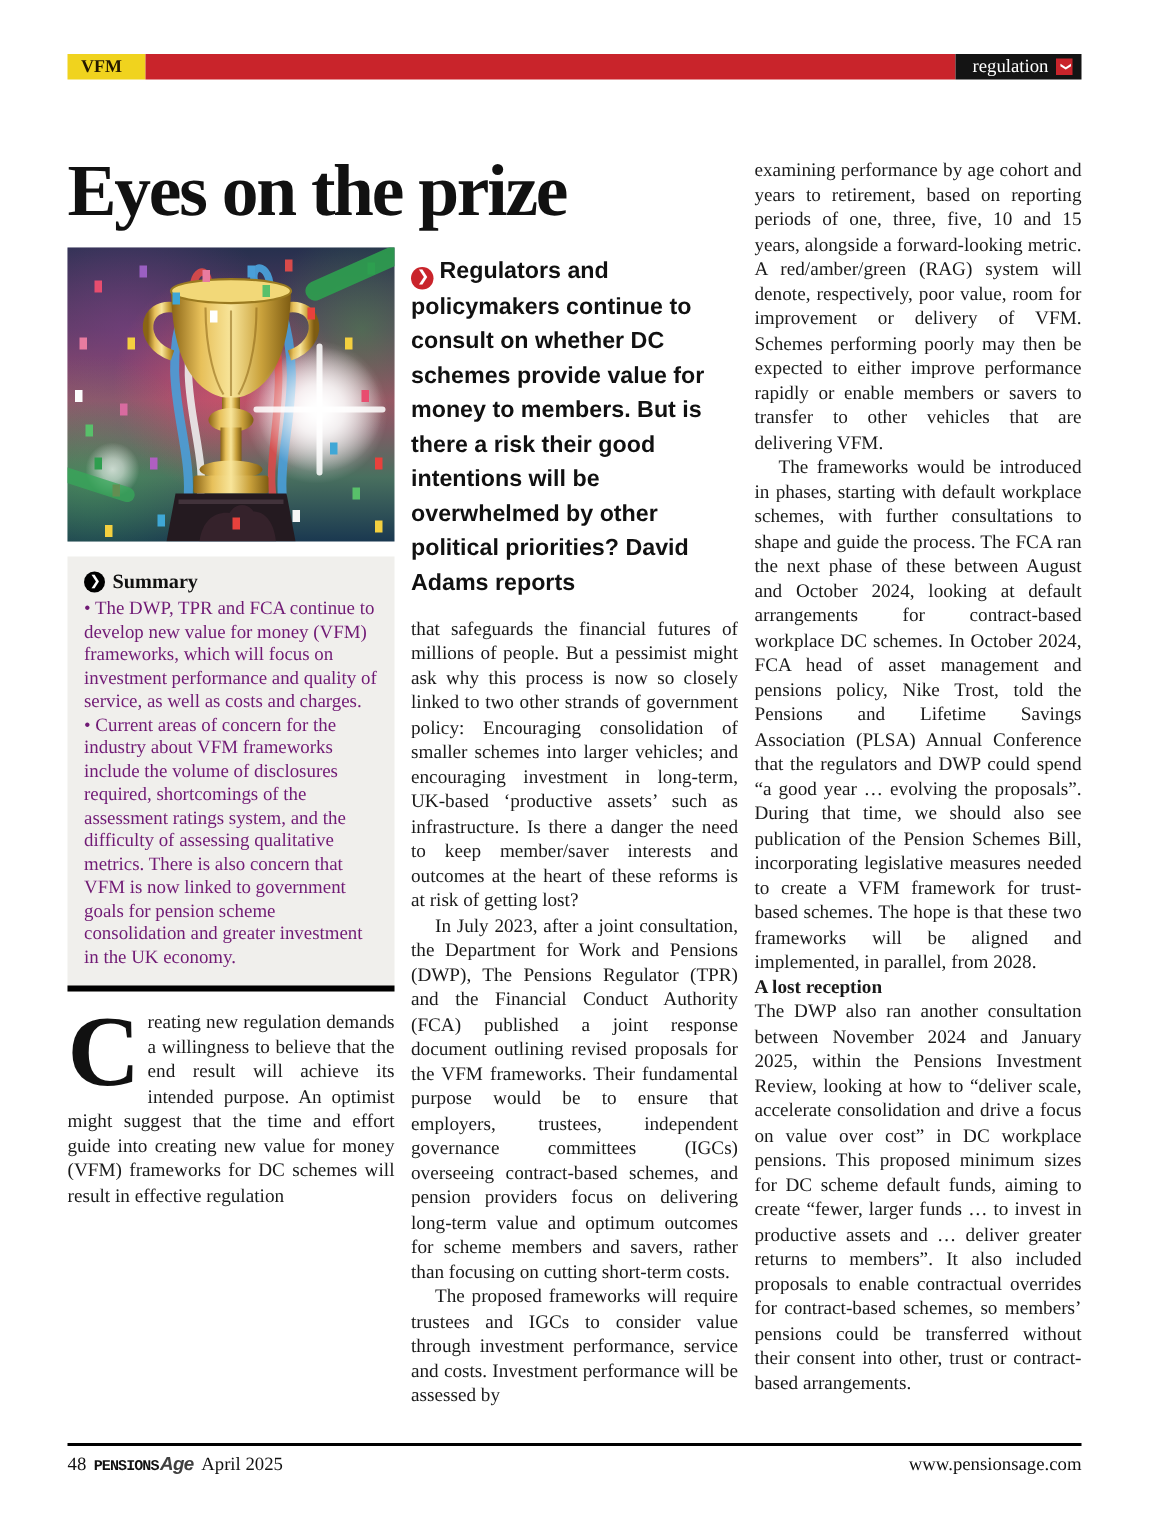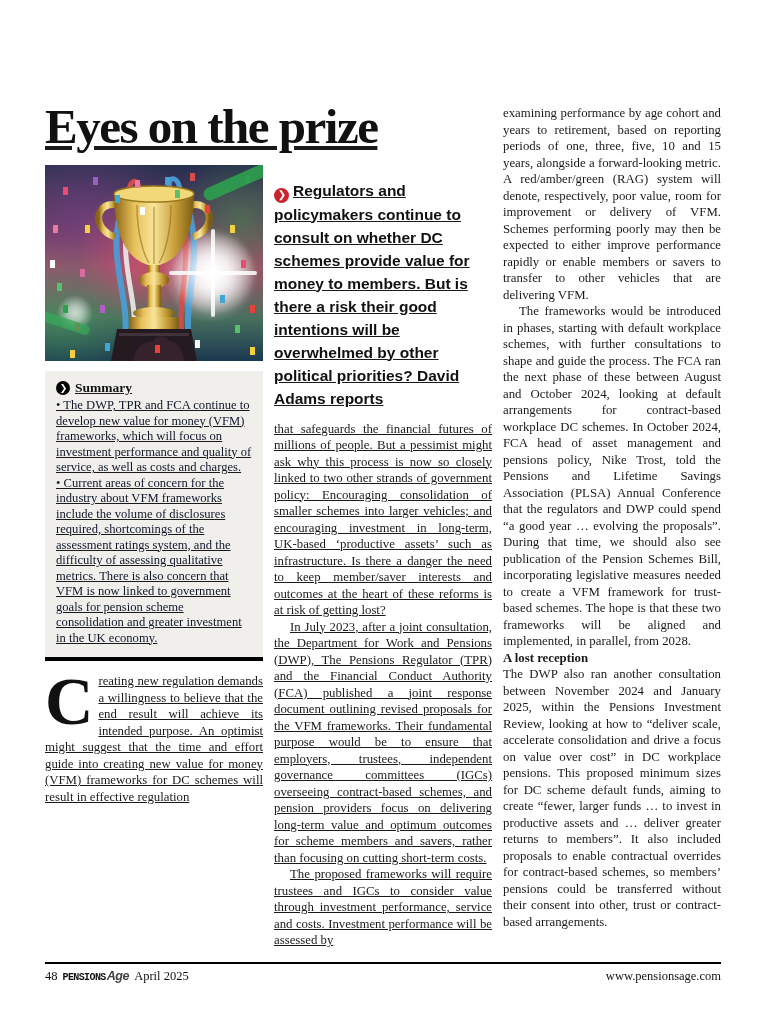--- a/index.html
+++ b/index.html
@@ -14,21 +14,21 @@
   .topbar { position:absolute; left:45px; right:45px; top:36px; height:17px; display:flex; align-items:stretch; }
   .tag-vfm { background:#f0d31e; color:#241800; font-weight:bold; font-size:12px; line-height:17px; padding:0 16px 0 9px; }
   .bar-red { flex:1; background:#c9242b; }
   .tag-reg { background:#141414; color:#fff; font-size:12.5px; line-height:17px; padding:0 6px 0 11px; display:flex; align-items:center; gap:5px; }
   .reg-icon { width:11px; height:11px; background:#c9242b; color:#fff; display:flex; align-items:center; justify-content:center; flex:0 0 auto; }
   .reg-icon span { display:block; transform:rotate(90deg); font-family:"DejaVu Sans", sans-serif; font-size:7px; font-weight:bold; line-height:1; }
 
   
   .content { position:absolute; left:45px; top:96px; width:676px; }
   .row { display:flex; gap:11px; }
-  .lefttwo { width:447px;text-decoration:underline; }
+  .lefttwo { width:447px; }
   .col { width:218px; }
 
   h1.title {
     margin:6px 0 14px 0; font-family:"Liberation Serif", serif; font-weight:700;
     font-size:49px; line-height:1.0; letter-spacing:-1.5px; color:#111;
   }
 
   
   .photo { position:relative; width:218px; height:196px; overflow:hidden;
     background:
@@ -55,30 +55,30 @@
   .ribbon-green2 { position:absolute; width:60px; height:10px; background:#37a85a; border-radius:6px;
     left:-14px; bottom:34px; transform:rotate(18deg); opacity:0.75; }
 
   
   .summary-box { margin-top:10px; background:#f0efec; border-bottom:4px solid #000; padding:9px 11px 11px 11px; }
   .summary-head { display:flex; align-items:center; gap:5px; font-weight:bold; font-size:13.5px; margin:0 0 2px 0; color:#111; }
   .icon-circle { display:inline-flex; width:14px; height:14px; border-radius:50%; background:#000;
     color:#fff; align-items:center; justify-content:center; flex:0 0 auto;
     font-family:"DejaVu Sans", sans-serif; font-size:9px; font-weight:bold; line-height:1; padding-left:1px; }
   .icon-circle.red { background:#c9242b; }
-  .summary-list p { margin:0; font-size:12.6px; line-height:15.5px; text-align:left; color:#0f172a; }
+  .summary-list p { margin:0; font-size:12.6px; line-height:15.5px; text-align:left; color:#701a75; }
 
   
   .intro { margin:12px 0 0 0; font-size:12.8px; line-height:16.5px; text-align:justify; }
   .dropcap { float:left; font-family:"Liberation Serif", serif; font-weight:700;
     font-size:67px; line-height:53px; padding:2px 5px 0 0; color:#111; }
 
   
   .standfirst { font-family:"Liberation Sans", sans-serif; font-weight:bold; font-size:15.5px;
-    line-height:23px; margin:14px 0 11px 0; color:#111; text-align:left; }
+    line-height:23px; margin:4px 0 11px 0; color:#111; text-align:left; }
   .standfirst .icon-circle { width:15px; height:15px; vertical-align:-2px; margin-right:4px; font-size:10px; }
 
   
   .body-text p { margin:0; font-size:12.8px; line-height:16.5px; text-align:justify; }
   .body-text p.indent { text-indent:16px; }
   .subhead { font-weight:bold; font-size:12.8px; line-height:16.5px; margin:16px 0 0 0; text-align:left; }
   .col3 { width:218px; padding-top:9px; }
 
   
   .footer { position:absolute; left:45px; right:45px; top:962px; border-top:2px solid #000;
@@ -87,20 +87,30 @@
   .brand { display:inline-flex; align-items:baseline; }
   .brand-black { font-family:Liberation Mono, monospace; font-weight:bold; font-size:10px; letter-spacing:-0.6px; }
   .brand-red { font-family:"Liberation Sans", sans-serif; font-weight:bold; font-style:italic;
     font-size:12.5px; color:#404040; margin-left:1px; letter-spacing:-0.4px; }
 </style>
 </head>
 <body>
 
 <div class="page">
 
+  <div class="topbar">
+    <div class="tag-vfm">VFM</div>
+    <div class="bar-red"></div>
+    <div class="tag-reg">
+      <span>regulation</span>
+      <span class="reg-icon">
+          <span>❯</span>
+        </span>
+    </div>
+  </div>
 
   <div class="content">
     <div class="row">
       <div class="lefttwo">
         <h1 class="title">Eyes on the prize</h1>
 
         <div class="row">
 
           <div class="col">
             <div class="photo">

